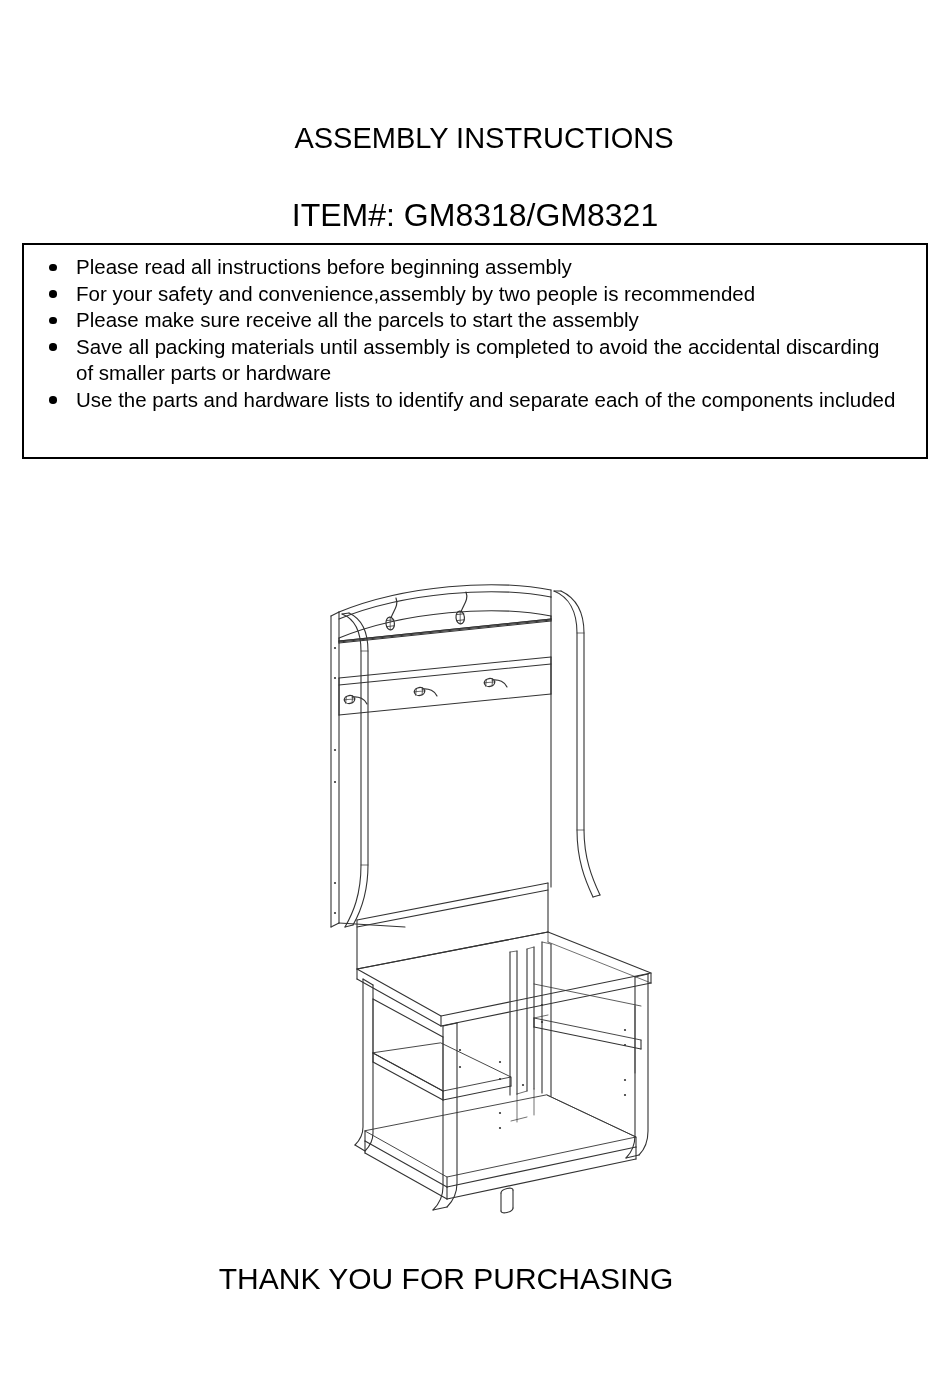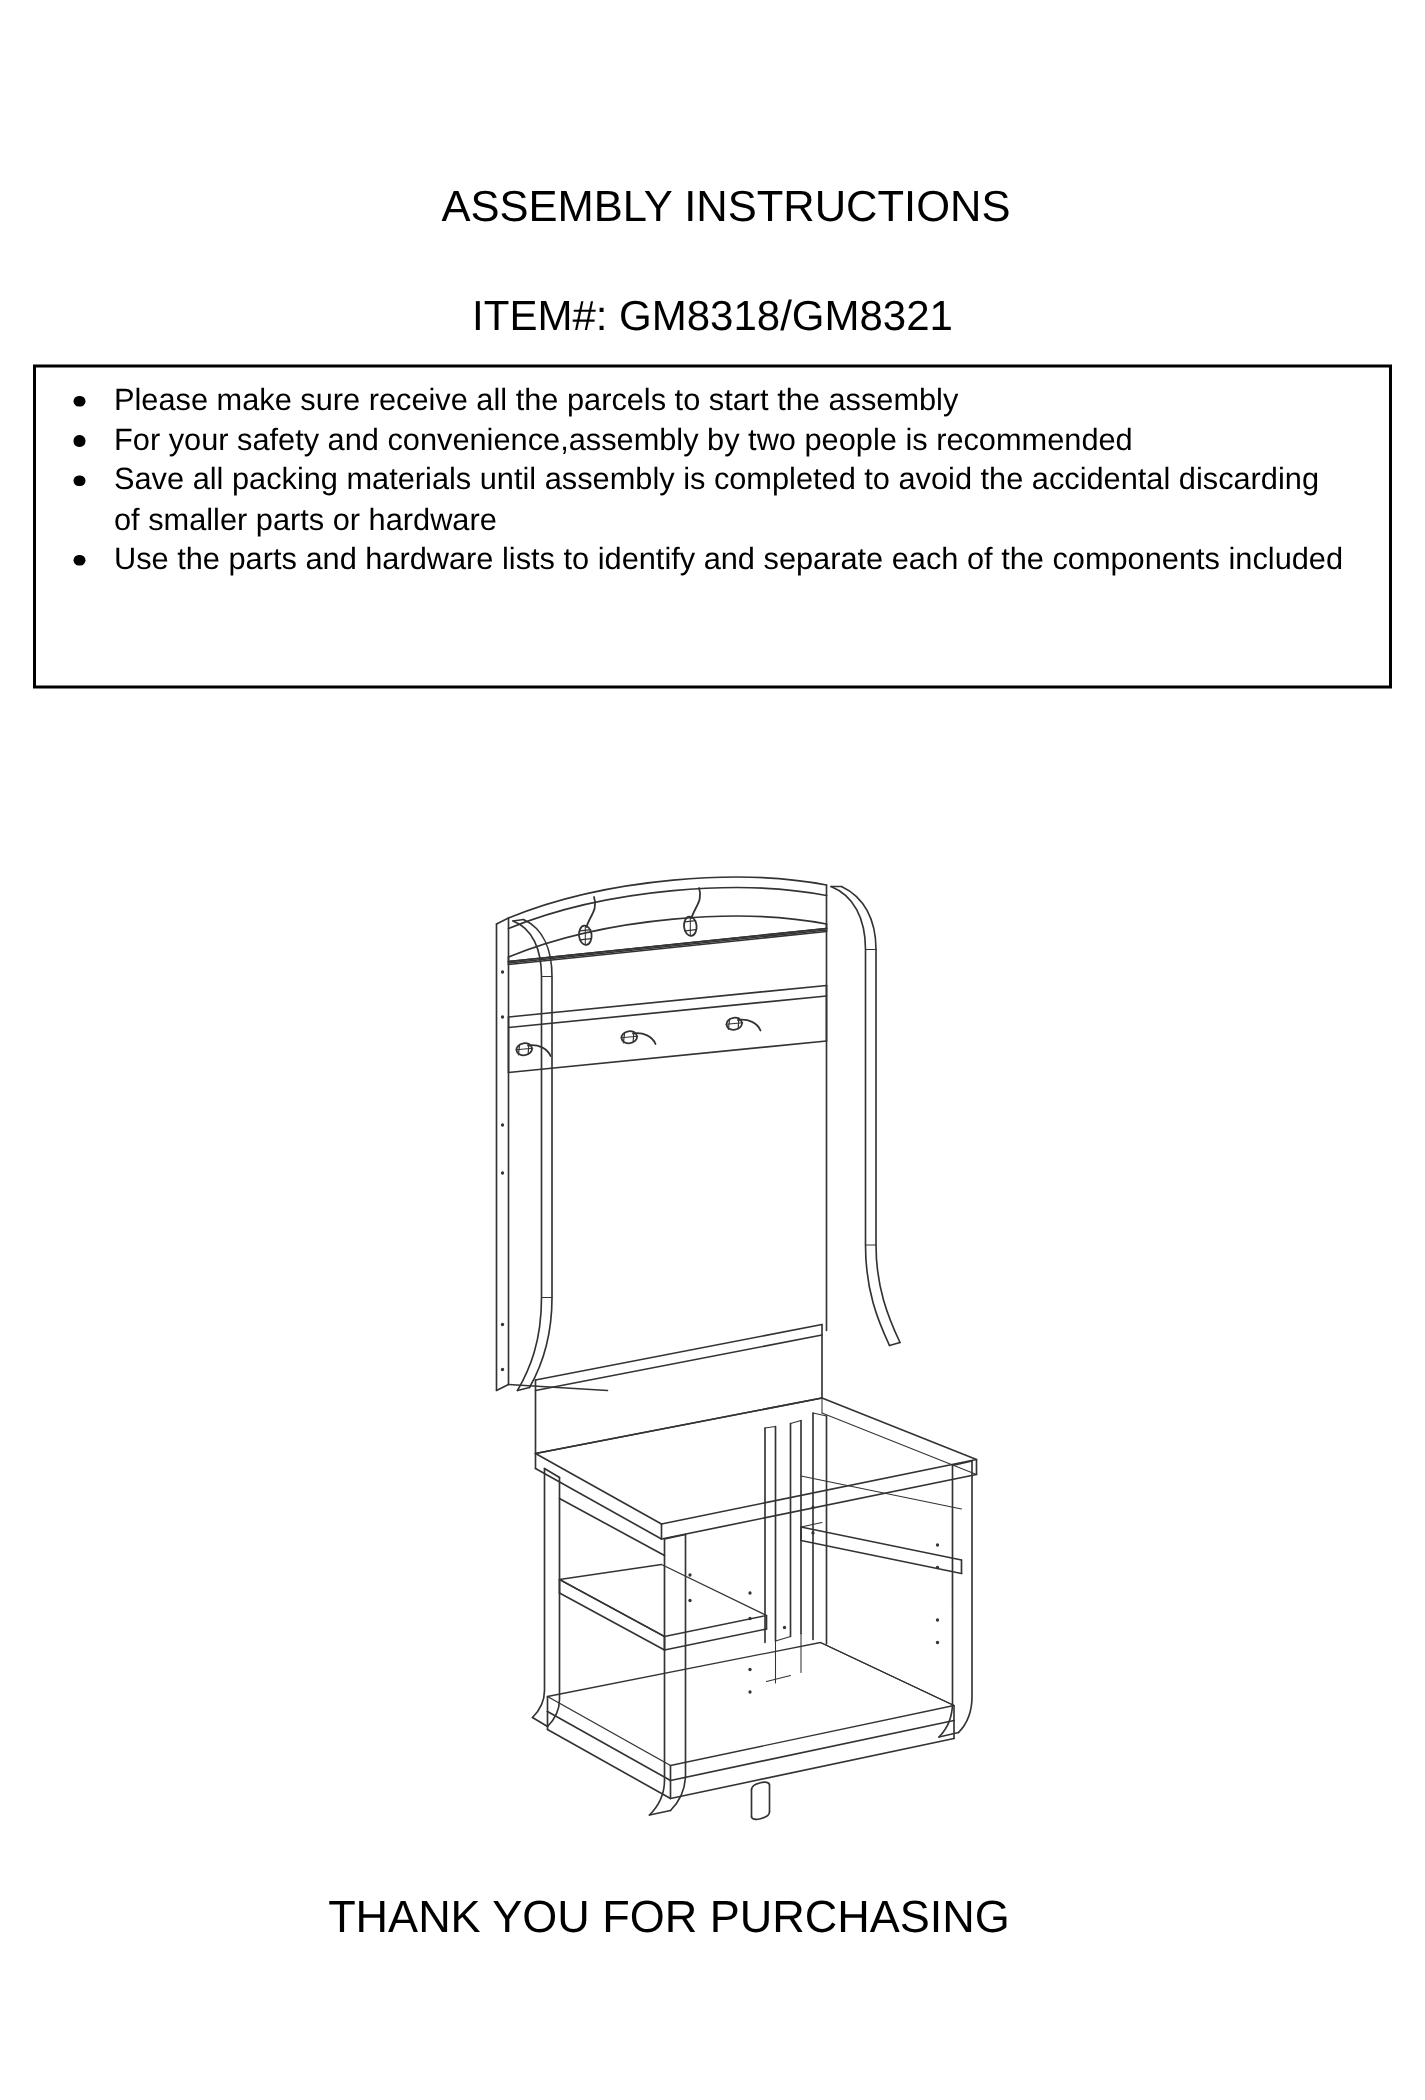--- a/index.html
+++ b/index.html
@@ -36,21 +36,21 @@
     font-weight: 400;
     white-space: nowrap;
     padding-left: 21px;
   }
   .doc-subtitle {
     position: absolute;
     top: 170px;
     left: 0;
     width: 950px;
     text-align: center;
-    font-size: 28px;
+    font-size: 32px;
     line-height: 36px;
     font-weight: 400;
     white-space: nowrap;
   }
 
   
   .safety-box {
     position: absolute;
     left: 22px;
     top: 243px;
@@ -128,25 +128,29 @@
 
   <h1 class="doc-title">ASSEMBLY INSTRUCTIONS</h1>
 
   <h2 class="doc-subtitle">ITEM#:  GM8318/GM8321</h2>
 
   <div class="safety-box">
     <div class="safety-inner">
       <ul class="safety-list">
         <li>
           <span class="bullet"></span>
-          <span class="txt">Please make sure receive all the parcels to start the assembly</span>
+          <span class="txt">Please read all instructions before beginning assembly</span>
         </li>
         <li>
           <span class="bullet"></span>
           <span class="txt">For your safety and convenience,assembly by two people is recommended</span>
+        </li>
+        <li>
+          <span class="bullet"></span>
+          <span class="txt">Please make sure receive all the parcels to start the assembly</span>
         </li>
         <li>
           <span class="bullet"></span>
           <span class="txt">Save all packing materials until assembly is completed to avoid the accidental discarding
 of smaller parts or hardware</span>
         </li>
         <li>
           <span class="bullet"></span>
           <span class="txt">Use the parts and hardware lists to identify and separate each of the components included</span>
         </li>

